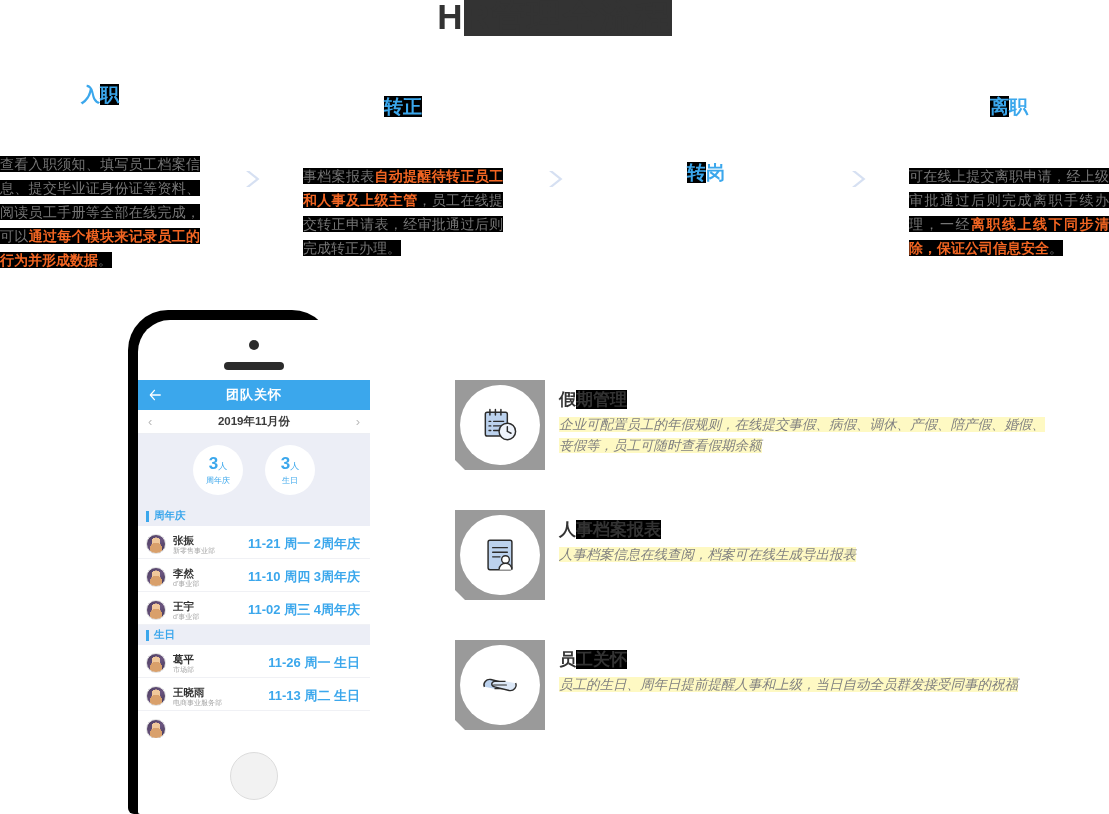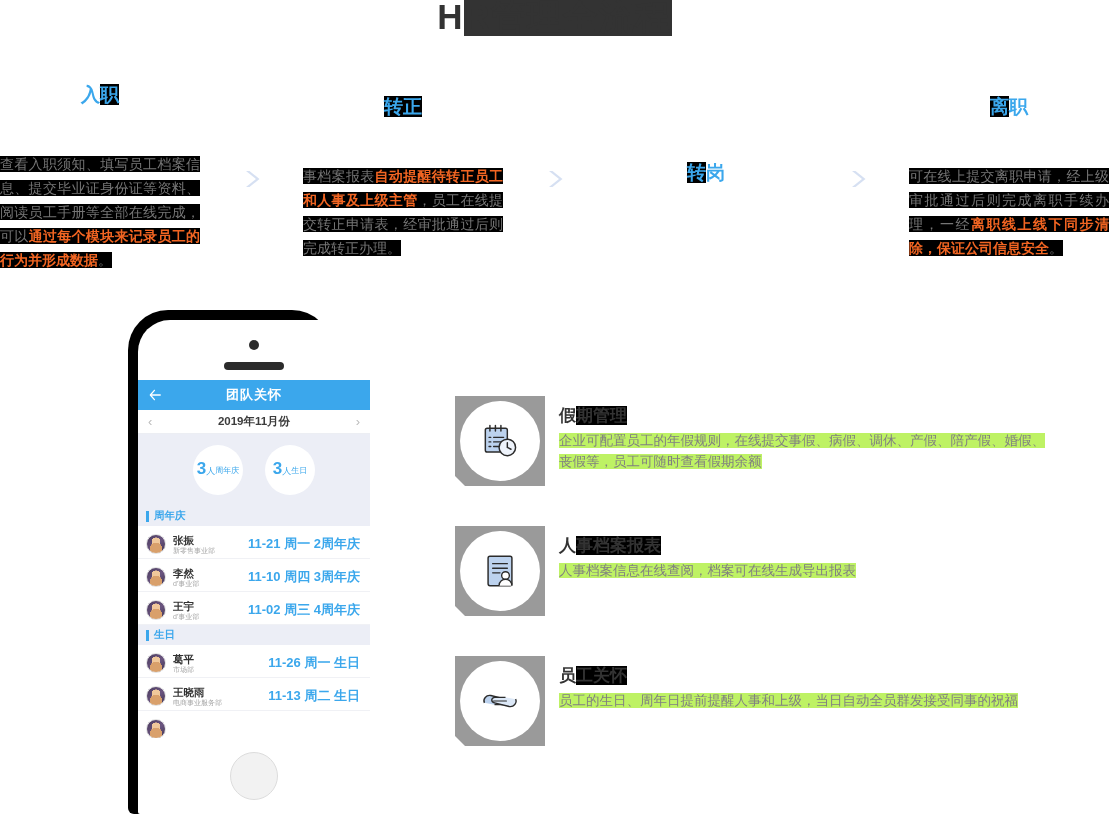--- a/index.html
+++ b/index.html
@@ -203,20 +203,21 @@
     display: flex;
     align-items: center;
     justify-content: center;
     gap: 22px;
   }
   .stat-circle {
     width: 50px; height: 50px;
     border-radius: 50%;
     background: #ffffff;
     display: flex;
+    flex-direction: column;
     align-items: center;
     justify-content: center;
     color: #3ba7ec;
   }
   .stat-num {
     font-size: 17px;
     font-weight: bold;
     line-height: 17px;
   }
   .stat-num .unit {
@@ -284,21 +285,21 @@
     color: #3ba7ec;
     font-weight: bold;
     white-space: nowrap;
     text-align: center;
   }
 
   
   .cards {
     position: absolute;
     left: 455px;
-    top: 396px;
+    top: 380px;
   }
   .card {
     position: relative;
     height: 90px;
     margin-bottom: 40px;
     display: flex;
     align-items: flex-start;
   }
   .card-icon-wrap {
     position: relative;
@@ -334,21 +335,21 @@
     margin-bottom: 2px;
     white-space: nowrap;
   }
   .card-title .blk { background: #000; }
   .card-desc {
     font-size: 13.5px;
     line-height: 21px;
     color: #808080;
     max-width: 490px;
   }
-  .card-desc .blk { background: #bef264; }
+  .card-desc .blk { background: #fef9c3; font-style: italic; }
 </style>
 </head>
 <body>
 
 <div class="page-title">
   <span>H</span><span class="redact">R管理全流程</span>
 </div>
 
 <div class="steps">
 

